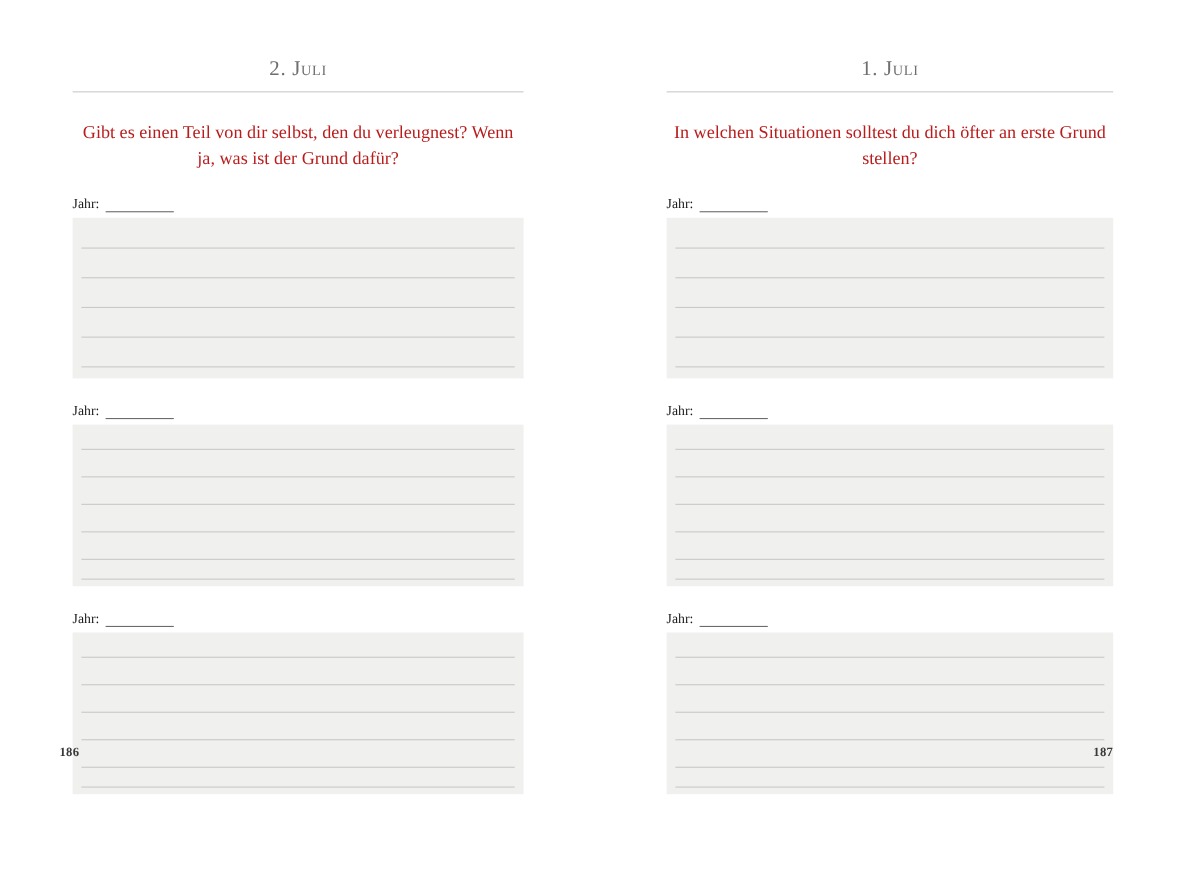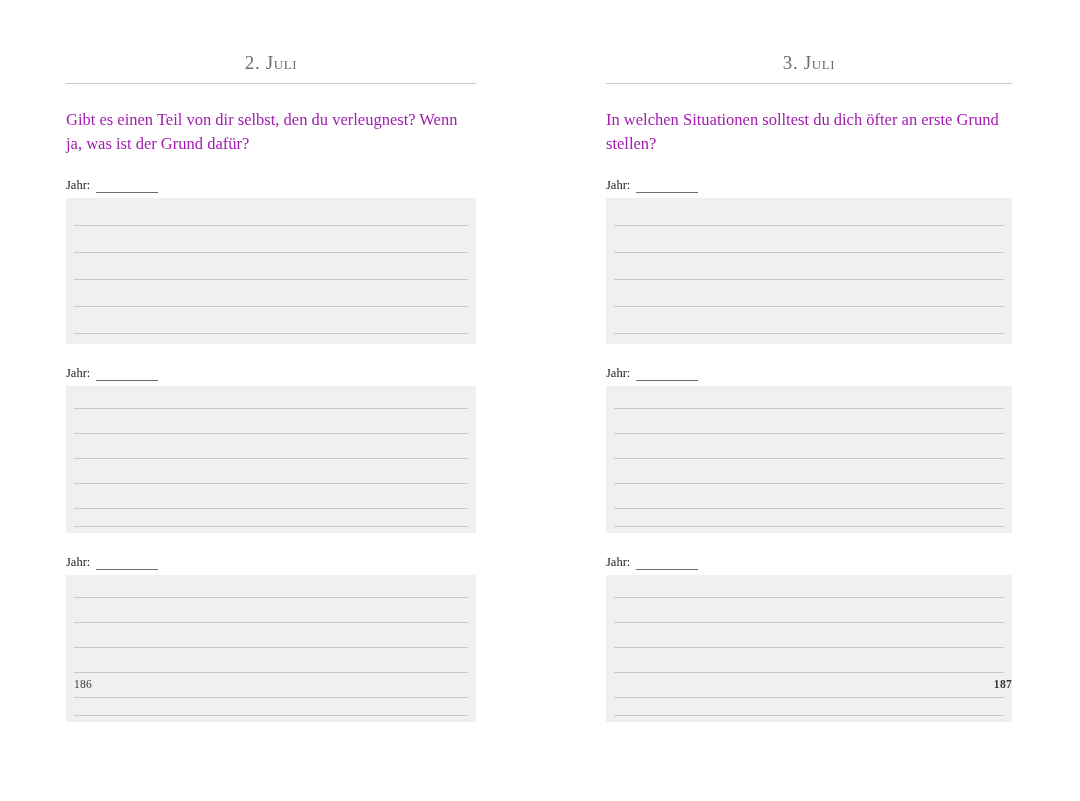--- a/index.html
+++ b/index.html
@@ -52,24 +52,25 @@
     font-weight: normal;
     font-family: "Liberation Serif", serif;
   }
   .rule {
     border: none;
     border-top: 1px solid #c9c9c9;
     margin: 9px 0 0 0;
     height: 0;
   }
   .prompt {
+    text-align: center;
     font-size: 16.5px;
     line-height: 1.45;
     margin: 24px 0 16px 0;
-    color: #a21caf;
+    color: #b91c1c;
   }
   .entry {
     margin-top: 22px;
   }
   .entry-label-row {
     font-size: 12.5px;
     color: #1a1a1a;
     margin-bottom: 5px;
     display: flex;
     align-items: flex-end;
@@ -92,21 +93,21 @@
     right: 8px;
     border-top: 1px solid #c9c9c9;
   }
   .page-number {
     position: absolute;
     bottom: 33px;
     font-size: 11.5px;
     color: #3a3a3a;
     letter-spacing: 0.3px;
   }
-  .page-left .page-number { left: 74px; }
+  .page-left .page-number { left: 54px; font-weight: bold; }
   .page-right .page-number { right: 68px; font-weight: bold; }
 </style>
 </head>
 <body>
 
 <div class="spread">
 
   <div class="page page-left">
     <div class="page-inner">
       <div class="date-heading">2. Juli</div>
@@ -155,21 +156,21 @@
           <div class="ruled" style="top:122px;"></div>
           <div class="ruled" style="top:140px;"></div>
         </div>
       </div>
     </div>
     <div class="page-number">186</div>
   </div>
 
   <div class="page page-right">
     <div class="page-inner">
-      <div class="date-heading">3. Juli</div>
+      <div class="date-heading">1. Juli</div>
       <hr class="rule">
       <div class="prompt">In welchen Situationen solltest du dich öfter an erste Grund stellen?</div>
 
       <div class="entry">
         <div class="entry-label-row">
           <span>Jahr:</span>
           <span class="year-blank"></span>
         </div>
         <div class="lines-box" style="height:146px;">
           <div class="ruled" style="top:27px;"></div>

